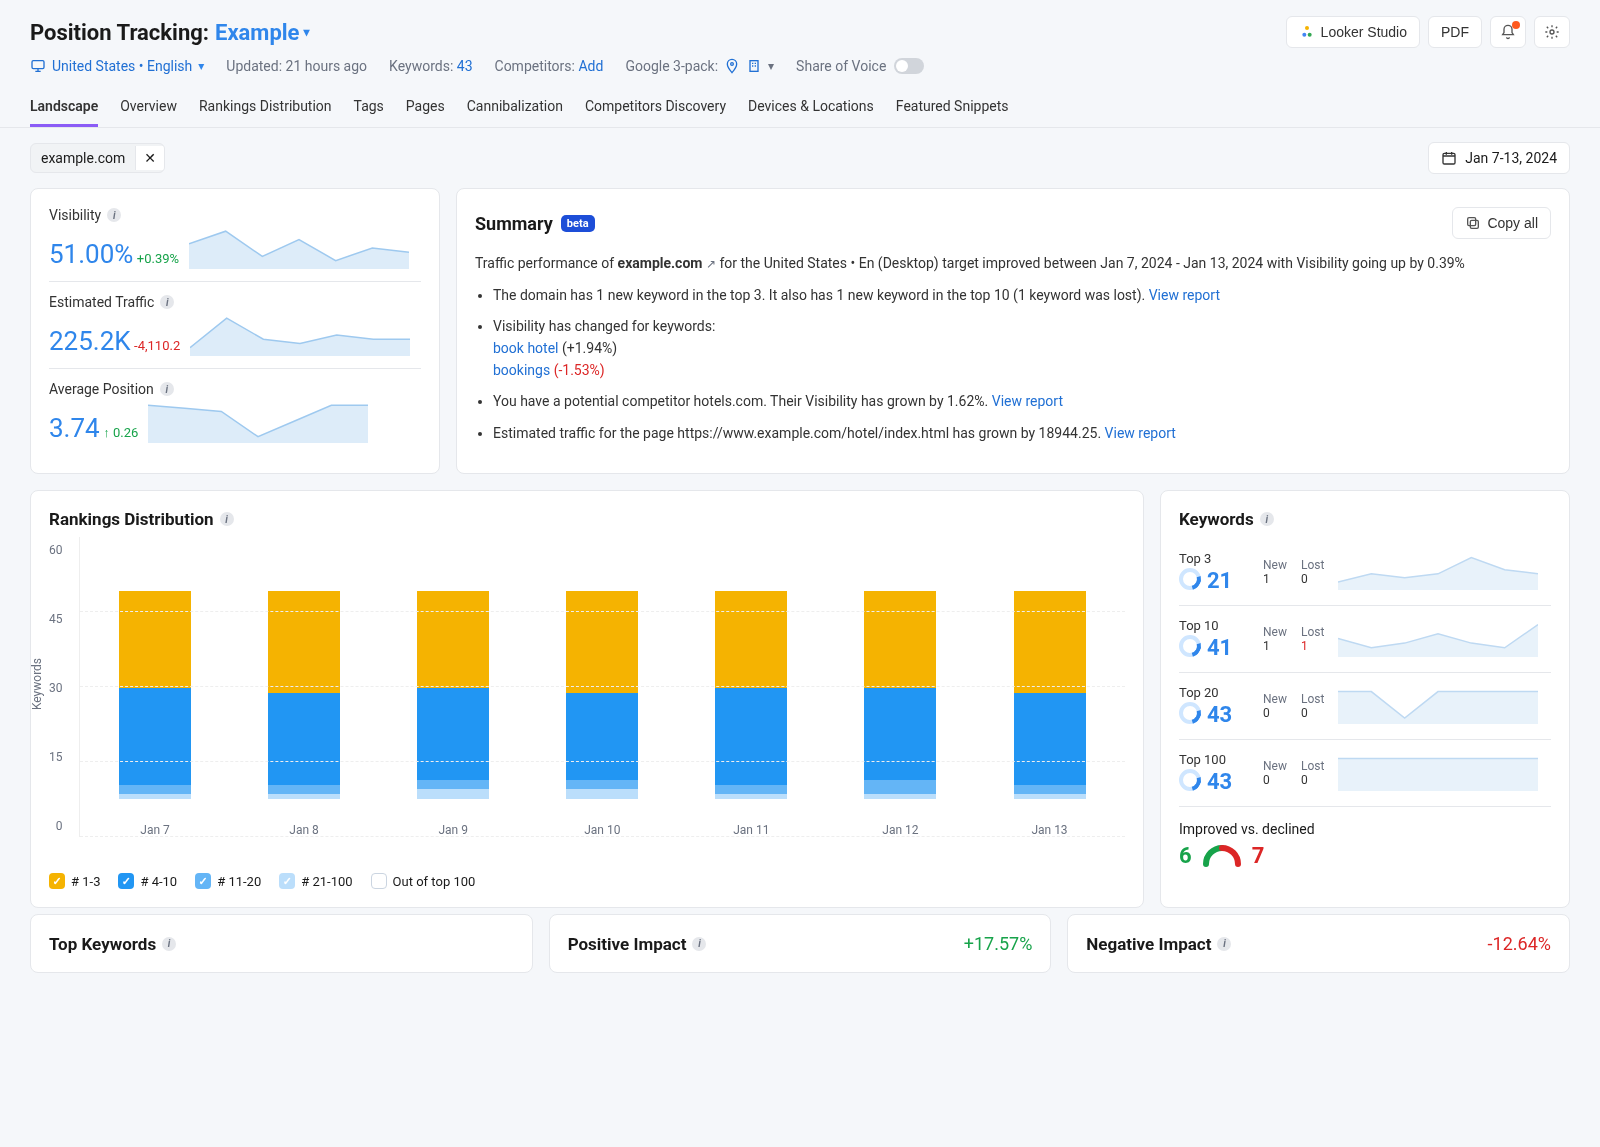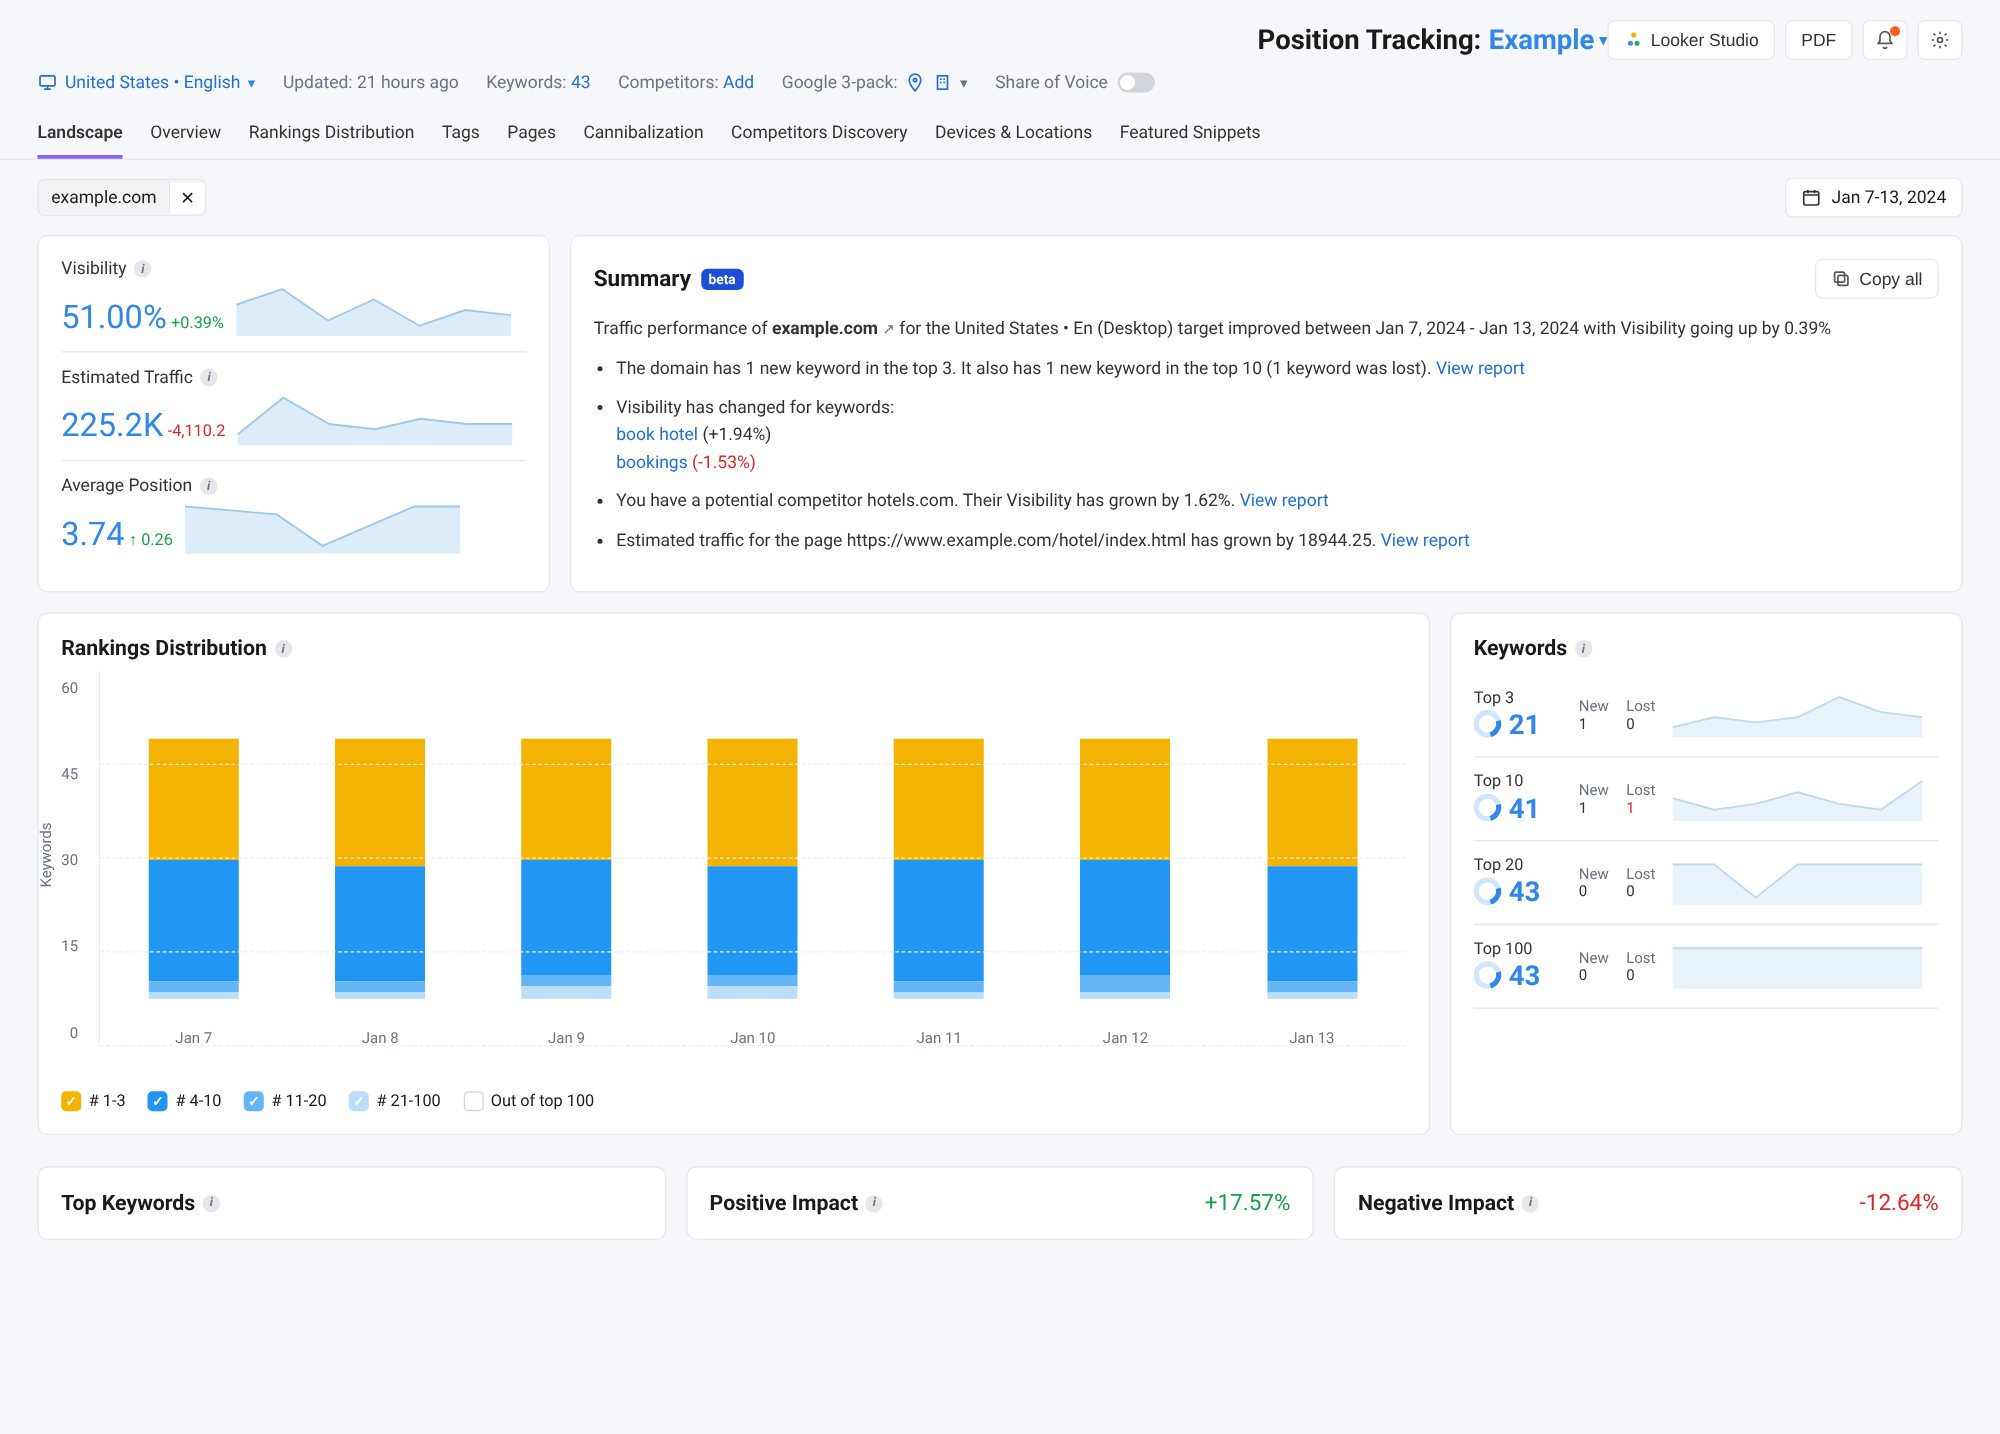--- a/index.html
+++ b/index.html
@@ -5,21 +5,21 @@
   :root{
     --blue:#2f86eb;--link:#2170d4;--text:#1a1a1a;--muted:#6b7280;
     --green:#17a34a;--red:#dc2626;--orange:#f59e0b;--border:#e5e7eb;
     --bg:#f5f7fa;--card:#fff;--chip:#f1f3f5;
   }
   *{box-sizing:border-box}
   body{margin:0;font-family:-apple-system,BlinkMacSystemFont,"Segoe UI",Roboto,Helvetica,Arial,sans-serif;font-size:14px;color:var(--text);background:var(--bg)}
   .page{padding:10px 30px 0 30px}
 
   
-  .hdr-row1{display:flex;align-items:center;justify-content:flex-end;padding-top:6px}
+  .hdr-row1{display:flex;align-items:center;justify-content:space-between;padding-top:6px}
   .title{font-size:22px;font-weight:700;display:flex;align-items:center;gap:6px}
   .title-blue{color:var(--blue);font-weight:700;display:flex;align-items:center;gap:4px}
   .hdr-actions{display:flex;gap:8px;align-items:center}
   .btn{background:#fff;border:1px solid var(--border);border-radius:6px;padding:7px 12px;font-size:14px;display:flex;align-items:center;gap:6px;cursor:pointer;color:#333}
   .btn.icon-only{padding:7px 9px;position:relative}
   .notif-dot{position:absolute;top:4px;right:5px;width:8px;height:8px;background:#ff5a1f;border-radius:50%}
 
   .hdr-row2{display:flex;align-items:center;gap:22px;padding:10px 0 14px 0;font-size:14px;color:var(--muted)}
   .locale{color:var(--link);display:flex;align-items:center;gap:6px}
   .pill-link{color:var(--link);cursor:pointer}
@@ -90,21 +90,21 @@
   .nl .h{color:var(--muted)}
   .nl .v{color:#333}
   .nl .v.neg{color:var(--red)}
   .kw-spark{flex:1;height:36px}
 
   .imp-dec{padding-top:14px}
   .imp-dec-title{font-size:14px;margin-bottom:6px}
   .imp-dec-row{display:flex;align-items:center;gap:10px;font-size:22px;font-weight:700}
   .arc-svg{width:40px;height:24px}
 
-  .row3{display:grid;grid-template-columns:1fr 1fr 1fr;gap:16px;margin-top:25px}
+  .row3{display:grid;grid-template-columns:1fr 1fr 1fr;gap:16px;margin-top:6px}
   .row3 .card{display:flex;align-items:center;justify-content:space-between}
   .bottom-title{font-size:17px;font-weight:700;display:flex;align-items:center;gap:6px}
   .pct{font-size:18px;font-weight:400}
   .pct.pos{color:var(--green)}
   .pct.neg{color:var(--red)}
 
   .info-i{width:14px;height:14px;border-radius:50%;background:#e5e7eb;color:#6b7280;font-size:10px;font-style:italic;font-weight:700;display:inline-flex;align-items:center;justify-content:center}
   .chev{font-size:12px;color:var(--blue)}
   .icon-svg{width:16px;height:16px}
   .ext-link{color:var(--muted);font-size:12px}
@@ -493,20 +493,31 @@
     <div class="nl">
               <div class="h">Lost</div>
               <div class="v ">0</div>
             </div>
     <div class="kw-spark"><svg width="200" height="36" viewBox="0 0 200 36">
                 <path d="M0,36 L0,3.6000000000000014 L33.333333333333336,3.6000000000000014 L66.66666666666667,3.6000000000000014 L100,3.6000000000000014 L133.33333333333334,3.6000000000000014 L166.66666666666669,3.6000000000000014 L200,3.6000000000000014 L200,36 Z" fill="#bed9f2" opacity="0.35"></path>
                 <path d="M0,3.6000000000000014 L33.333333333333336,3.6000000000000014 L66.66666666666667,3.6000000000000014 L100,3.6000000000000014 L133.33333333333334,3.6000000000000014 L166.66666666666669,3.6000000000000014 L200,3.6000000000000014" fill="none" stroke="#bed9f2" stroke-width="1.5"></path>
               </svg></div>
           </div>
         </div>
+      <div class="imp-dec">
+        <div class="imp-dec-title">Improved vs. declined</div>
+        <div class="imp-dec-row">
+          <span style="color:var(--green)">6</span>
+          <svg class="arc-svg" viewBox="0 0 40 24">
+              <path d="M4 20 A16 16 0 0 1 20 4" stroke="#17a34a" stroke-width="6" fill="none" stroke-linecap="round"></path>
+              <path d="M20 4 A16 16 0 0 1 36 20" stroke="#dc2626" stroke-width="6" fill="none" stroke-linecap="round"></path>
+            </svg>
+          <span style="color:var(--red)">7</span>
+        </div>
+      </div>
     </div>
   </div>
 
   <div class="row3" id="row3">
       <div class="card">
         <div class="bottom-title">
           <span>Top Keywords</span>
           <span class="info-i">i</span>
         </div>
     <div class="pct "></div>

